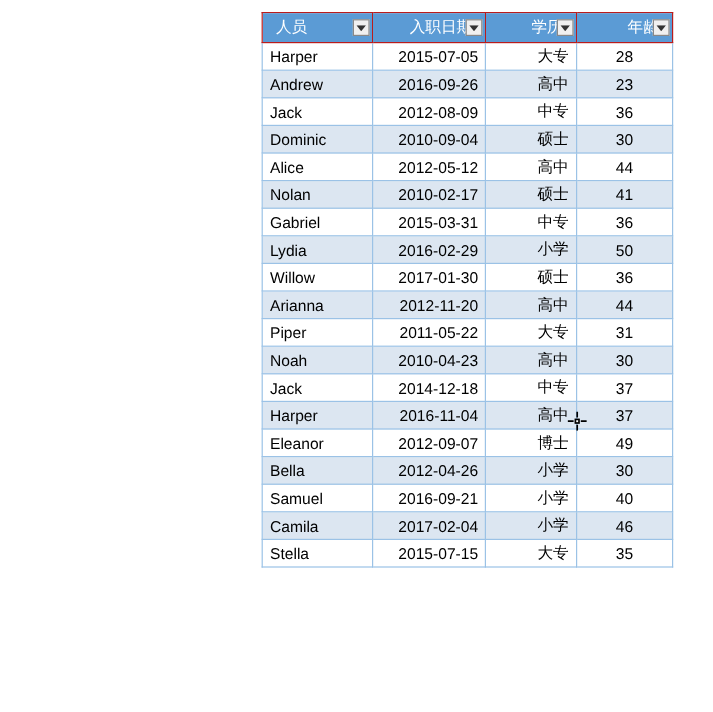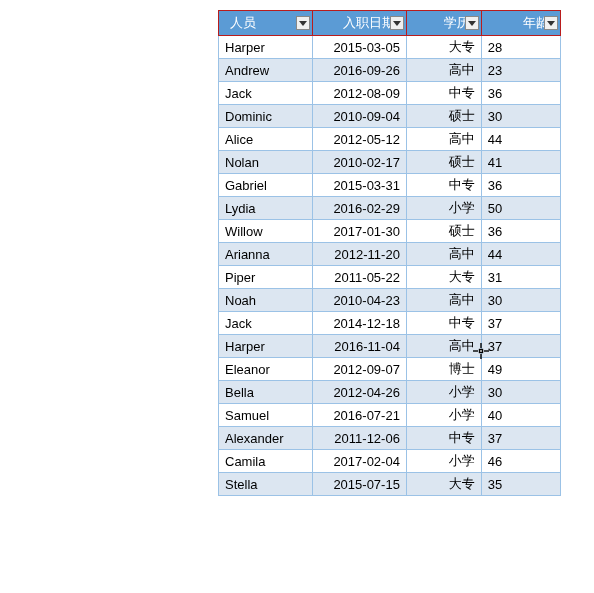--- a/index.html
+++ b/index.html
@@ -42,21 +42,21 @@
     background: #ffffff;
   }
   tbody tr:nth-child(even) td {
     background: #dce6f1;
   }
   .col-name { width: 78px; }
   .col-date { width: 86px; text-align: right; }
   .col-edu  { width: 64px; text-align: right; }
   .col-age  { width: 70px; text-align: right; }
   td.col-date { text-align: right; }
-  td.col-age  { text-align: left; }
+  td.col-age  { text-align: center; }
   .filter-btn {
     position: absolute;
     right: 2px;
     top: 50%;
     transform: translateY(-50%);
     width: 14px;
     height: 14px;
     background: #f0f0f0;
     border: 1px solid #888;
     display: flex;
@@ -113,21 +113,21 @@
             <svg viewBox="0 0 8 5">
                 <polygon points="0,0 8,0 4,5" fill="#333"></polygon>
               </svg>
           </span>
         </th>
       </tr>
     </thead>
     <tbody id="tbody">
         <tr>
           <td class="col-name">Harper</td>
-          <td class="col-date">2015-03-05</td>
+          <td class="col-date">2015-07-05</td>
           <td class="col-edu">大专</td>
           <td class="col-age">28</td>
         </tr>
         <tr>
           <td class="col-name">Andrew</td>
           <td class="col-date">2016-09-26</td>
           <td class="col-edu">高中</td>
           <td class="col-age">23</td>
         </tr>
         <tr>
@@ -209,29 +209,23 @@
           <td class="col-age">49</td>
         </tr>
         <tr>
           <td class="col-name">Bella</td>
           <td class="col-date">2012-04-26</td>
           <td class="col-edu">小学</td>
           <td class="col-age">30</td>
         </tr>
         <tr>
           <td class="col-name">Samuel</td>
-          <td class="col-date">2016-07-21</td>
+          <td class="col-date">2016-09-21</td>
           <td class="col-edu">小学</td>
           <td class="col-age">40</td>
-        </tr>
-        <tr>
-          <td class="col-name">Alexander</td>
-          <td class="col-date">2011-12-06</td>
-          <td class="col-edu">中专</td>
-          <td class="col-age">37</td>
         </tr>
         <tr>
           <td class="col-name">Camila</td>
           <td class="col-date">2017-02-04</td>
           <td class="col-edu">小学</td>
           <td class="col-age">46</td>
         </tr>
         <tr>
           <td class="col-name">Stella</td>
           <td class="col-date">2015-07-15</td>

